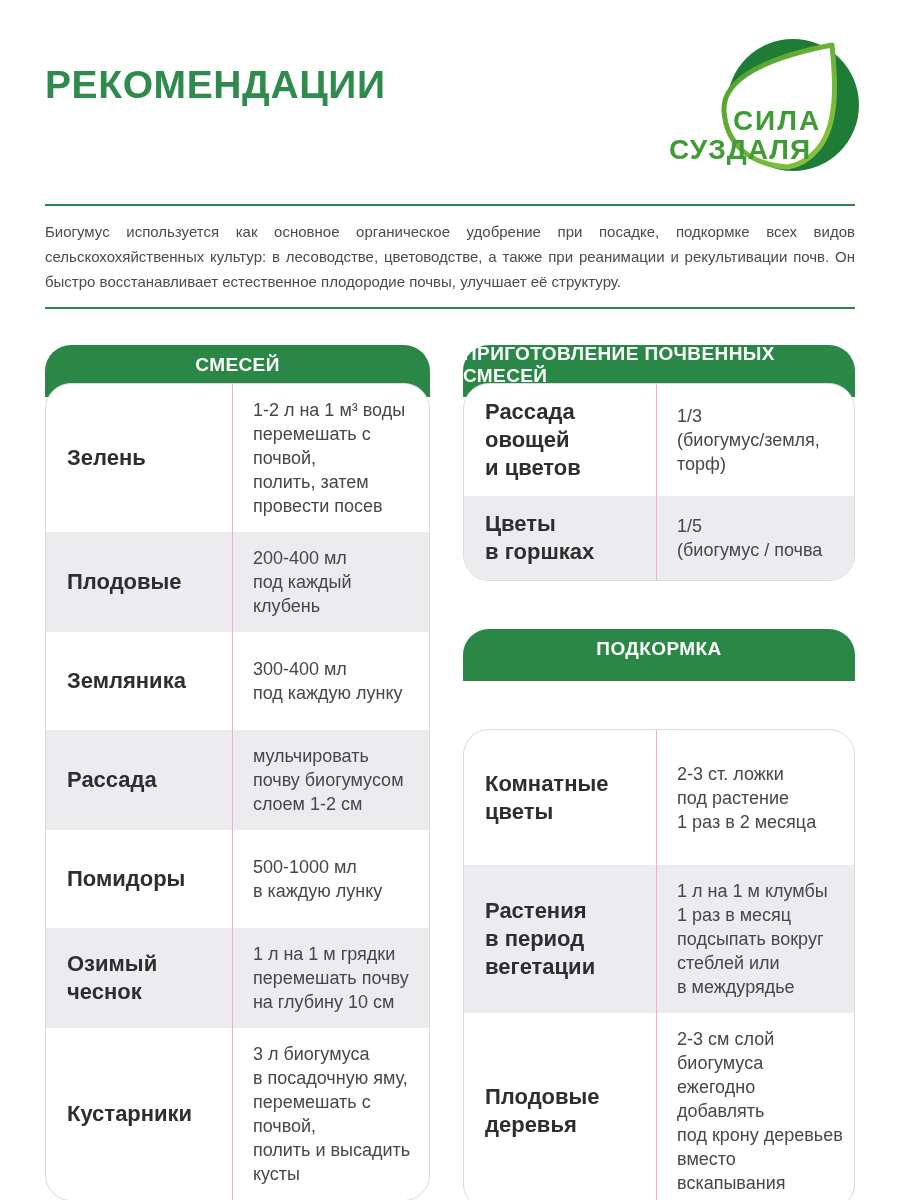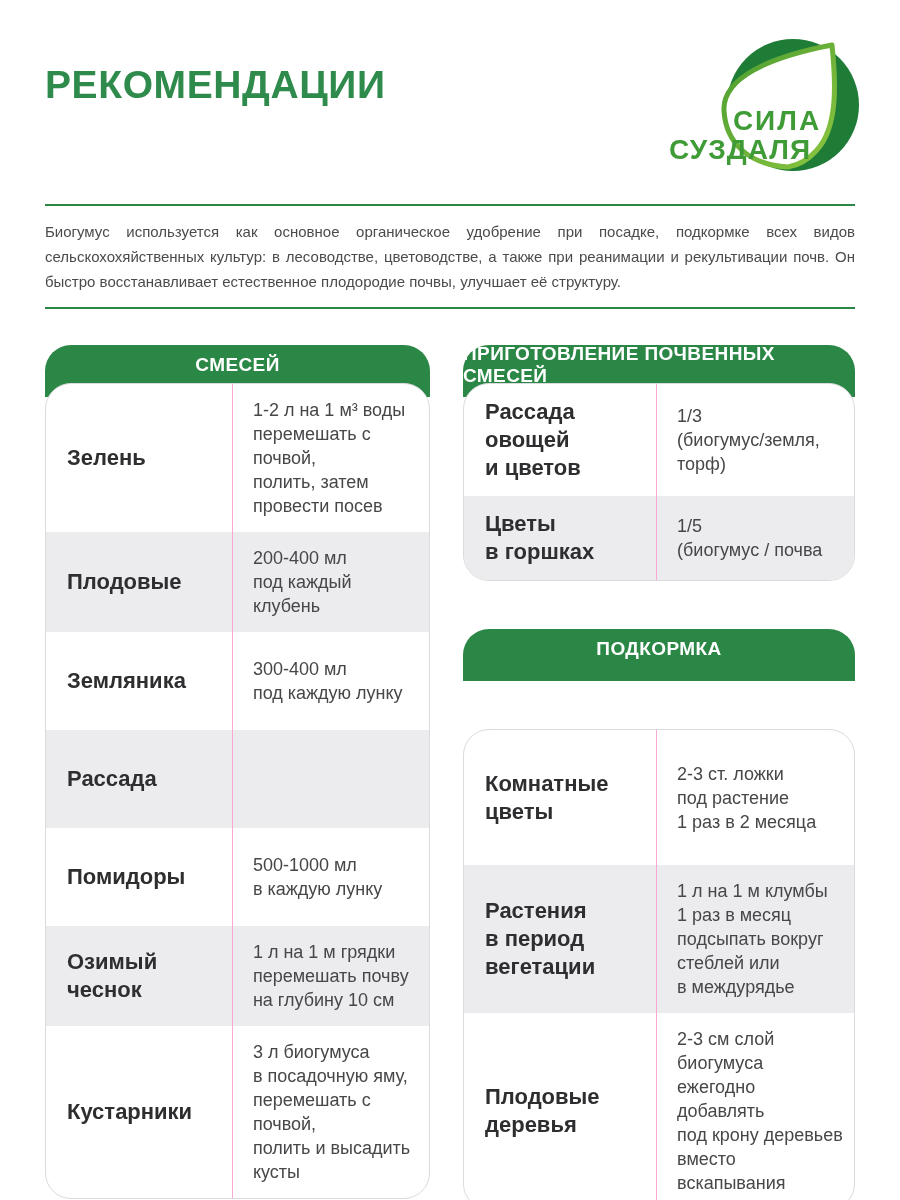--- a/index.html
+++ b/index.html
@@ -133,20 +133,23 @@
             <div class="cell detail">200-400 мл
 под каждый клубень</div>
           </div>
           <div class="row">
             <div class="cell label">Земляника</div>
             <div class="cell detail">300-400 мл
 под каждую лунку</div>
           </div>
           <div class="row alt">
             <div class="cell label">Рассада</div>
+            <div class="cell detail">мульчировать
+почву биогумусом
+слоем 1-2 см</div>
           </div>
           <div class="row">
             <div class="cell label">Помидоры</div>
             <div class="cell detail">500-1000 мл
 в каждую лунку</div>
           </div>
           <div class="row alt">
             <div class="cell label">Озимый
 чеснок</div>
             <div class="cell detail">1 л на 1 м грядки

